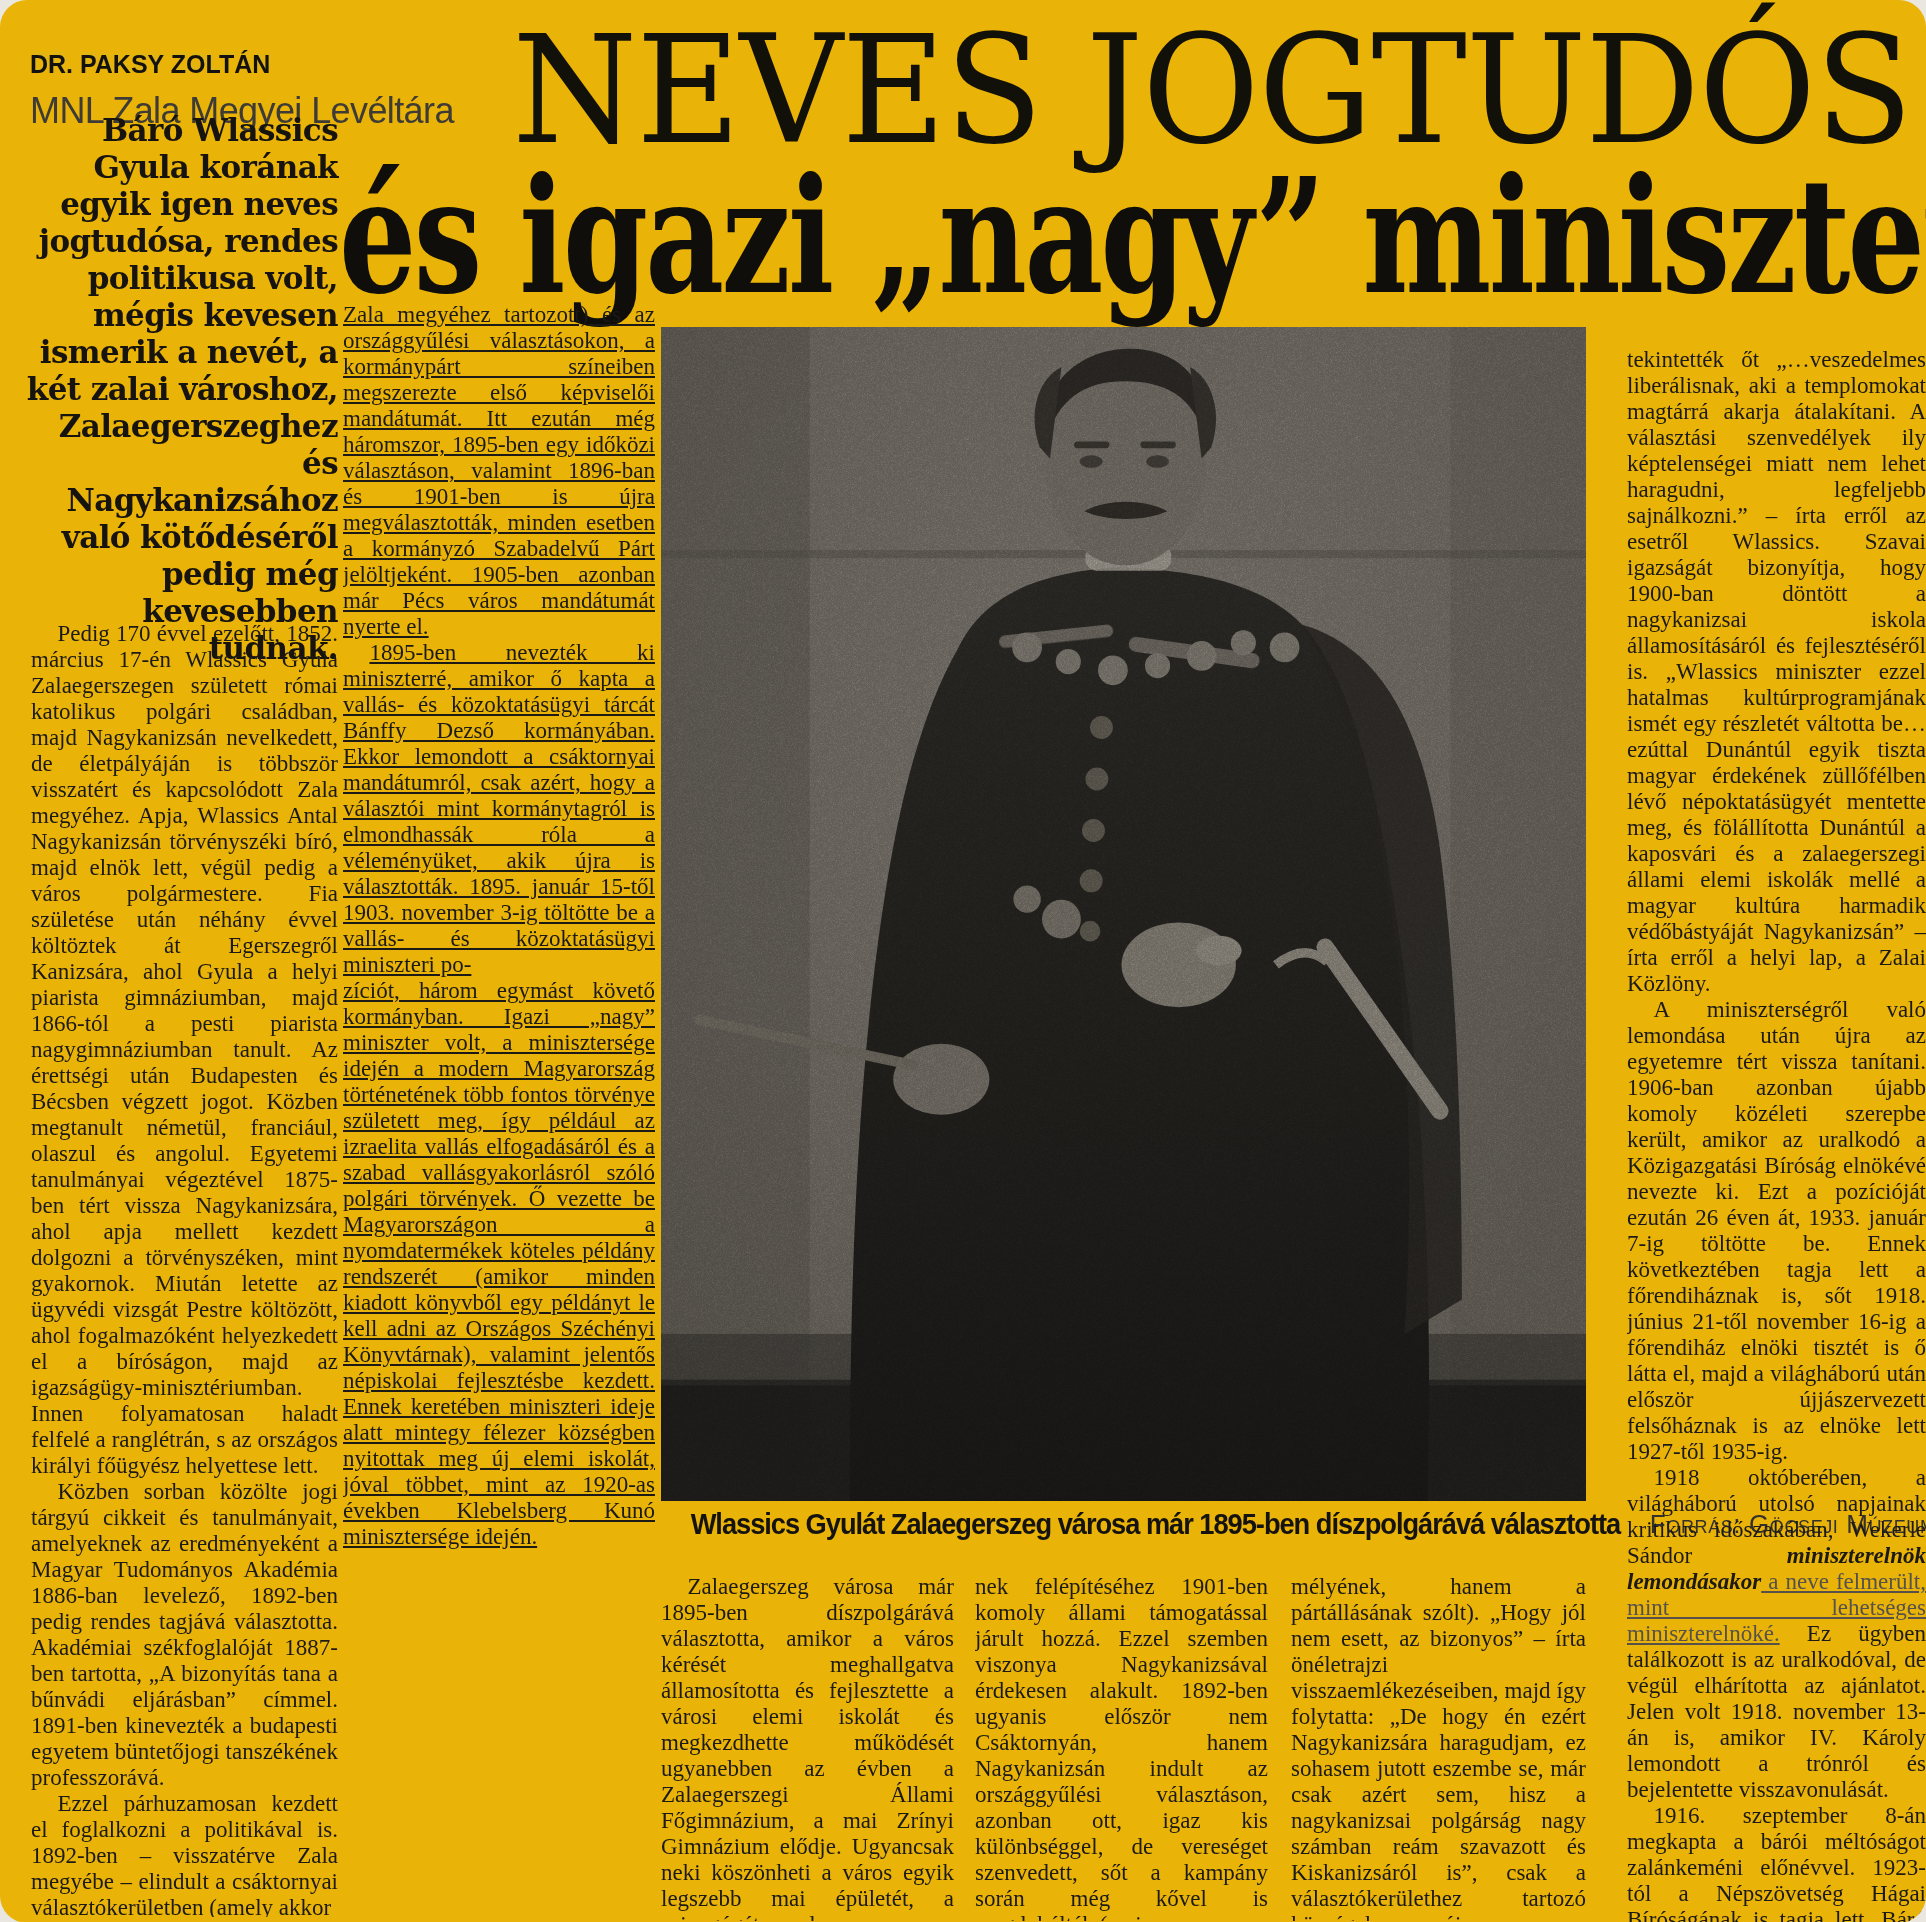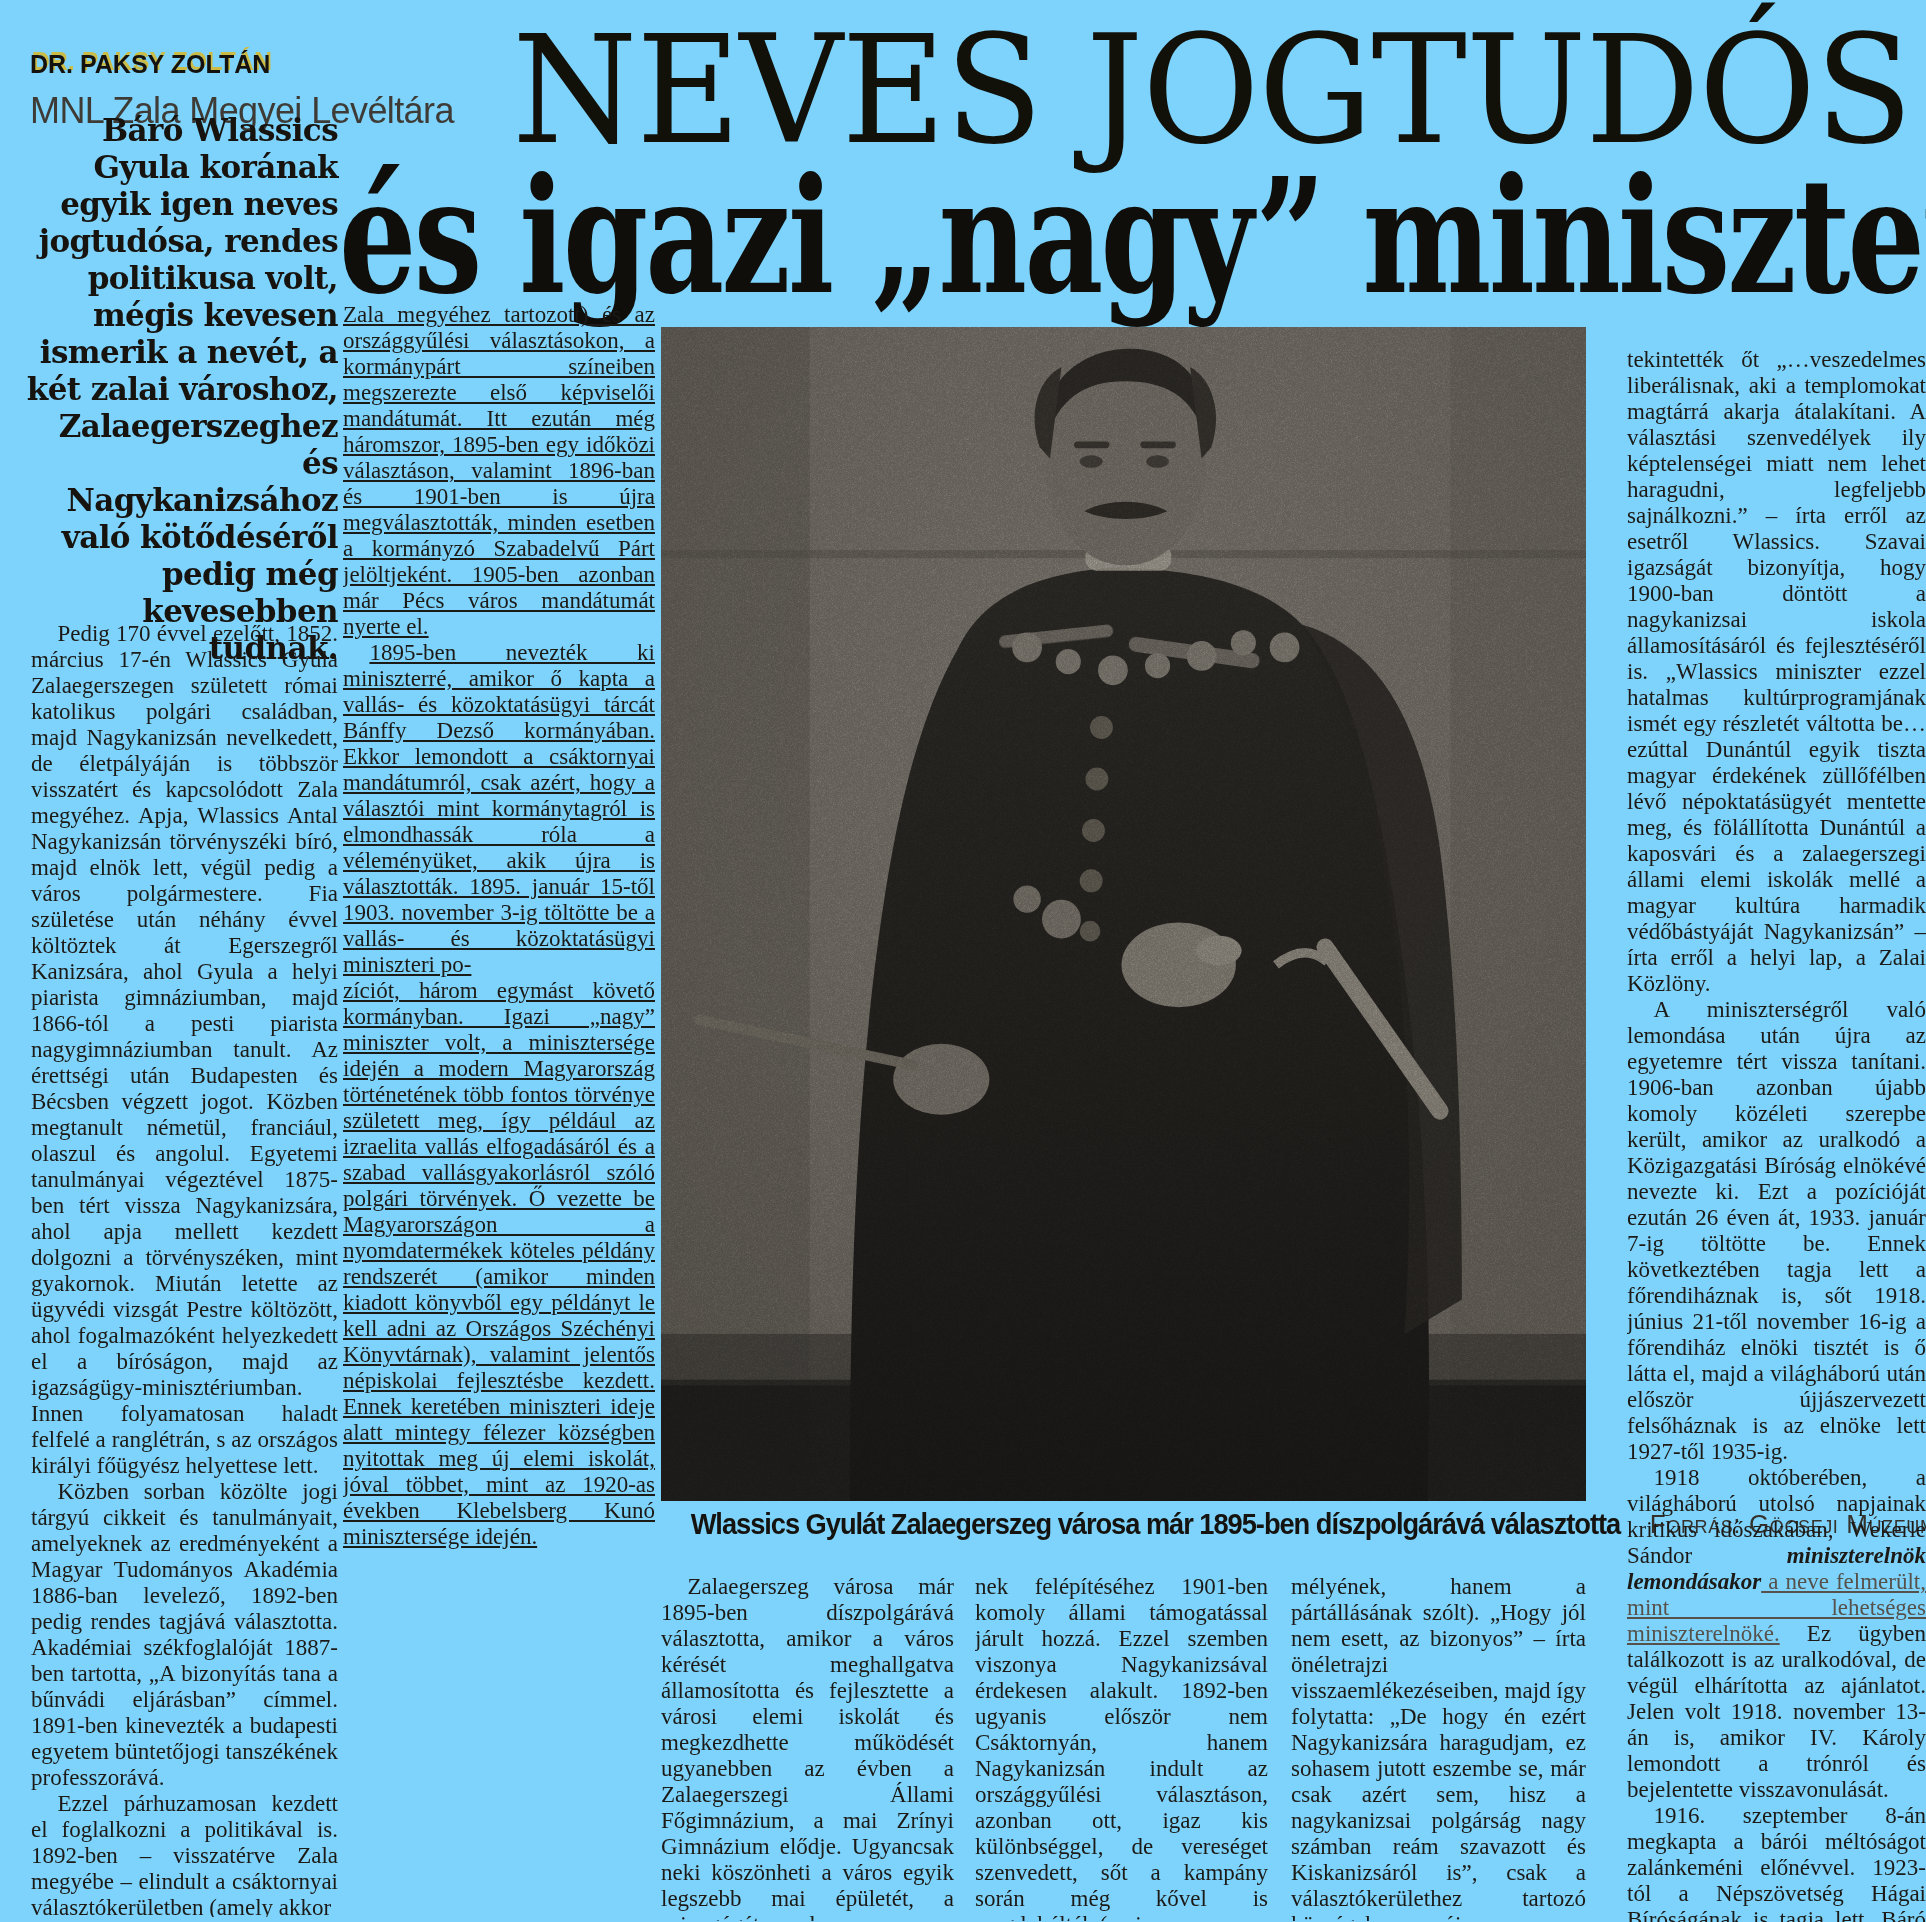--- a/index.html
+++ b/index.html
@@ -1,19 +1,20 @@
 <!DOCTYPE html>
 <html lang="hu" style="font-size:9.2px"><head>
 <meta charset="utf-8">
 <style>
   html,body{margin:0;padding:0;background:#e9e7e0;}
   .page{
     position:relative;width:1926px;height:1923px;overflow:hidden;
-    background:#7dd3fc;color:#1b1916;
+    background:#eab308;color:#1b1916;
     font-family:"Liberation Serif", serif;
+    border-radius:27px;
   }
   
   .byline{position:absolute;left:30px;top:50px;width:435px;font-family:"Liberation Sans", sans-serif;}
   .byline .name{
     font-size:25px;font-weight:bold;letter-spacing:0;color:#14120f;
     text-shadow:1.7px -2.9px 0 rgba(222,182,24,.8);
   }
   .byline .affil{font-size:36px;color:#3e3b36;margin-top:11px;letter-spacing:-0.6px;}
   
   .headline-1{

